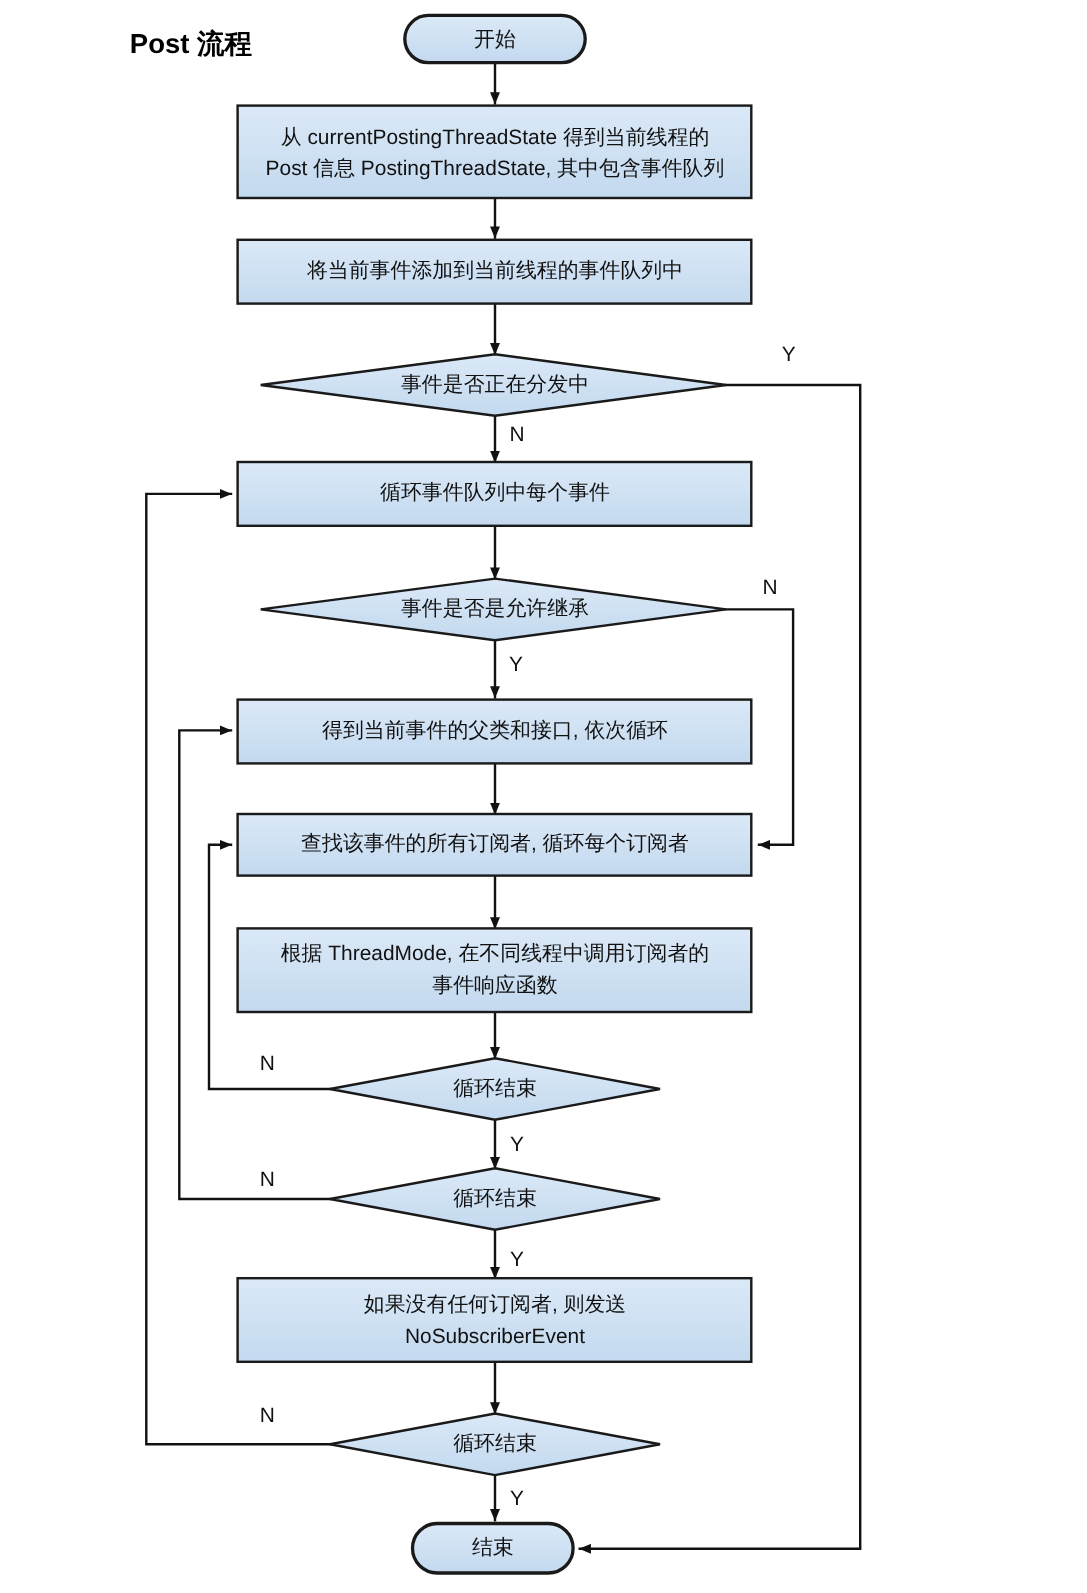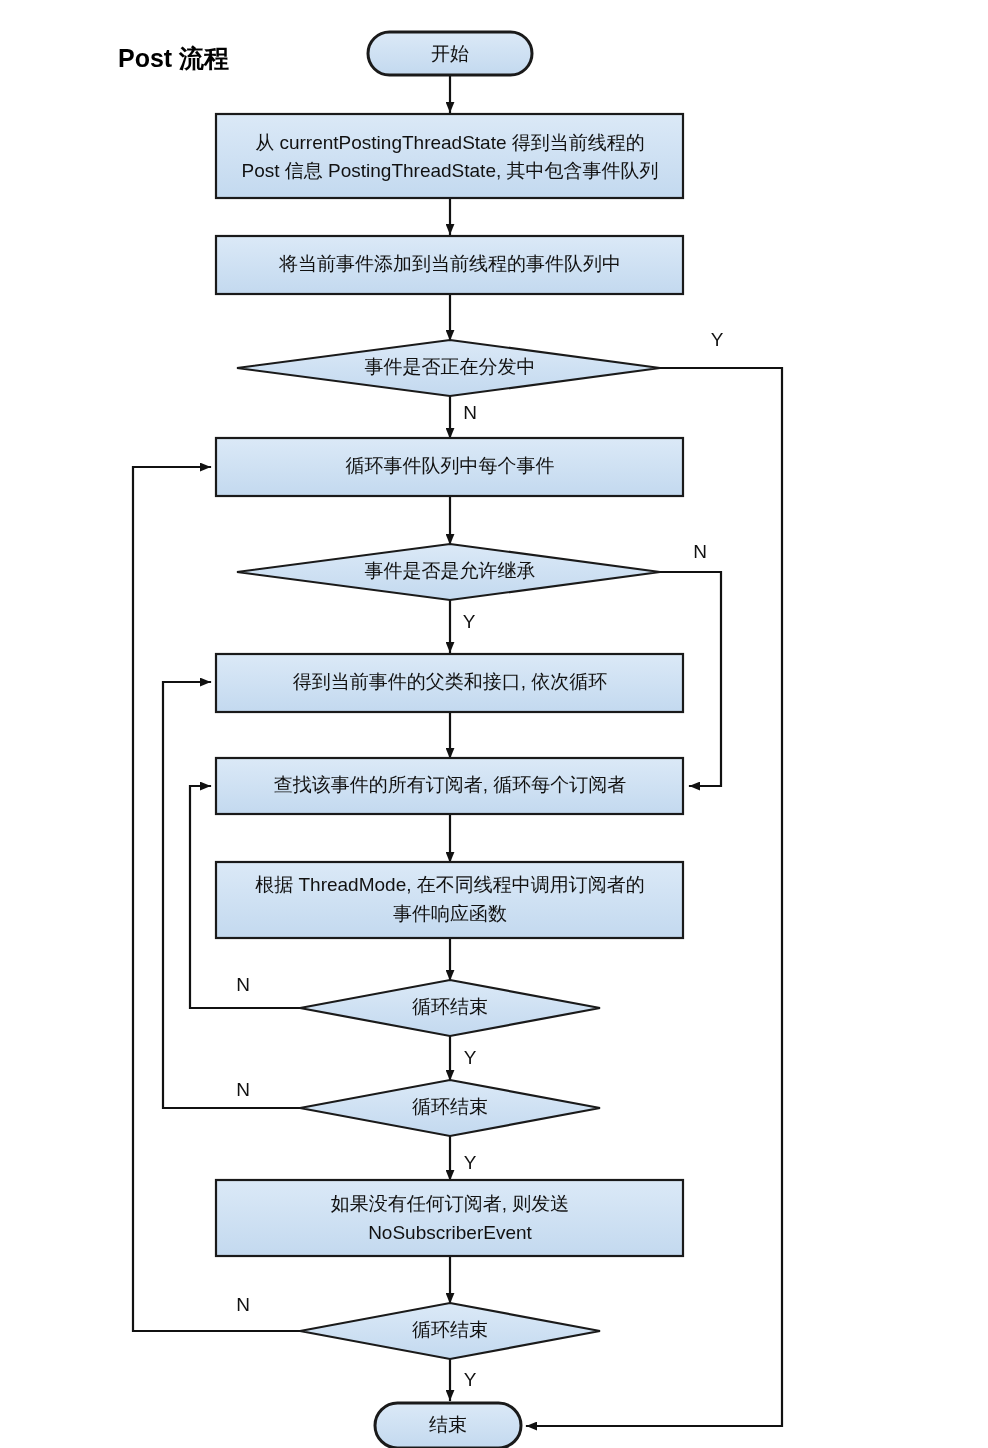--- a/index.html
+++ b/index.html
@@ -11,21 +11,20 @@
   body {
     width: 988px;
     height: 1448px;
     font-family: "Liberation Sans", "DejaVu Sans", sans-serif;
     overflow: hidden;
   }
   #flowchart-root {
     position: relative;
     width: 988px;
     height: 1176px;
-    margin-top: 18px;
   }
   svg.fc {
     display: block;
     width: 988px;
     height: 1448px;
   }
   .node-shape {
     stroke: #1a1a1a;
     stroke-width: 2.2;
   }

